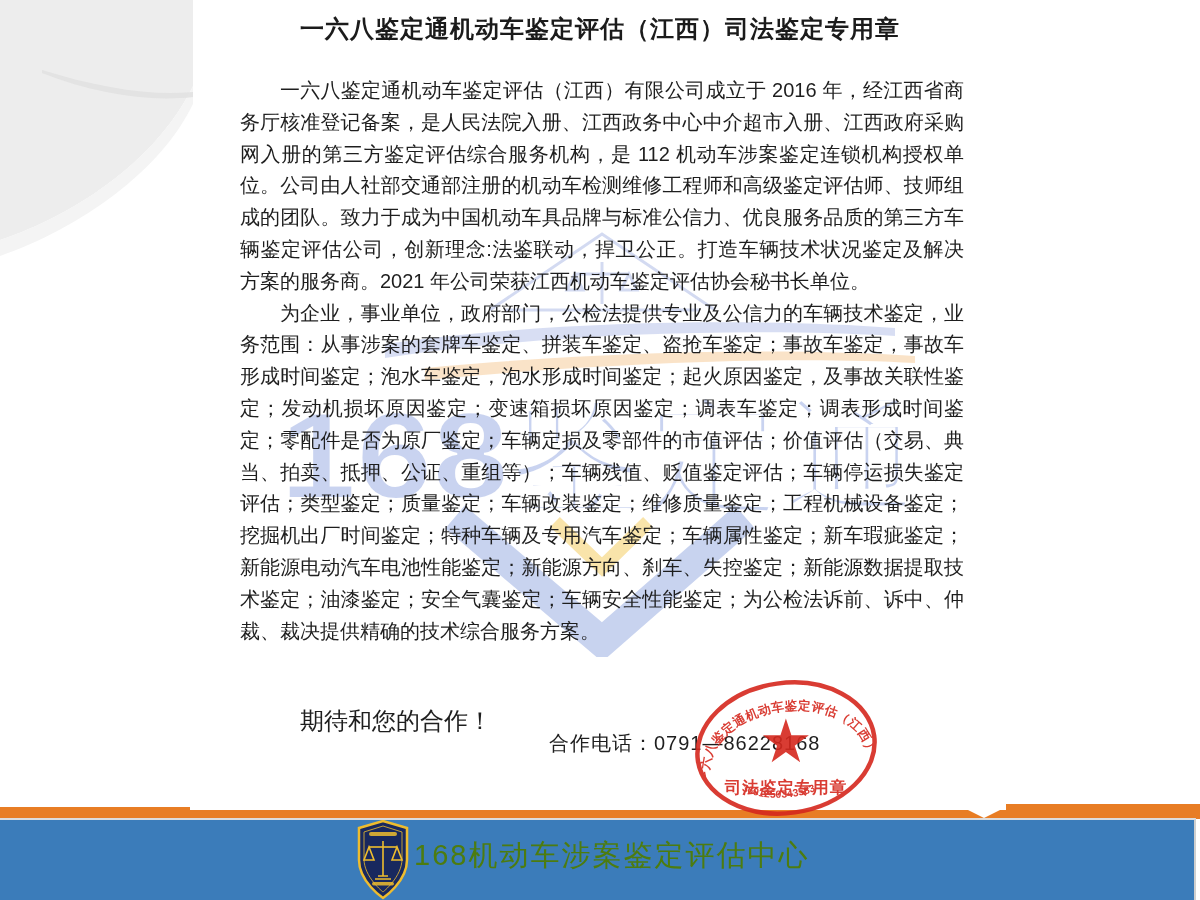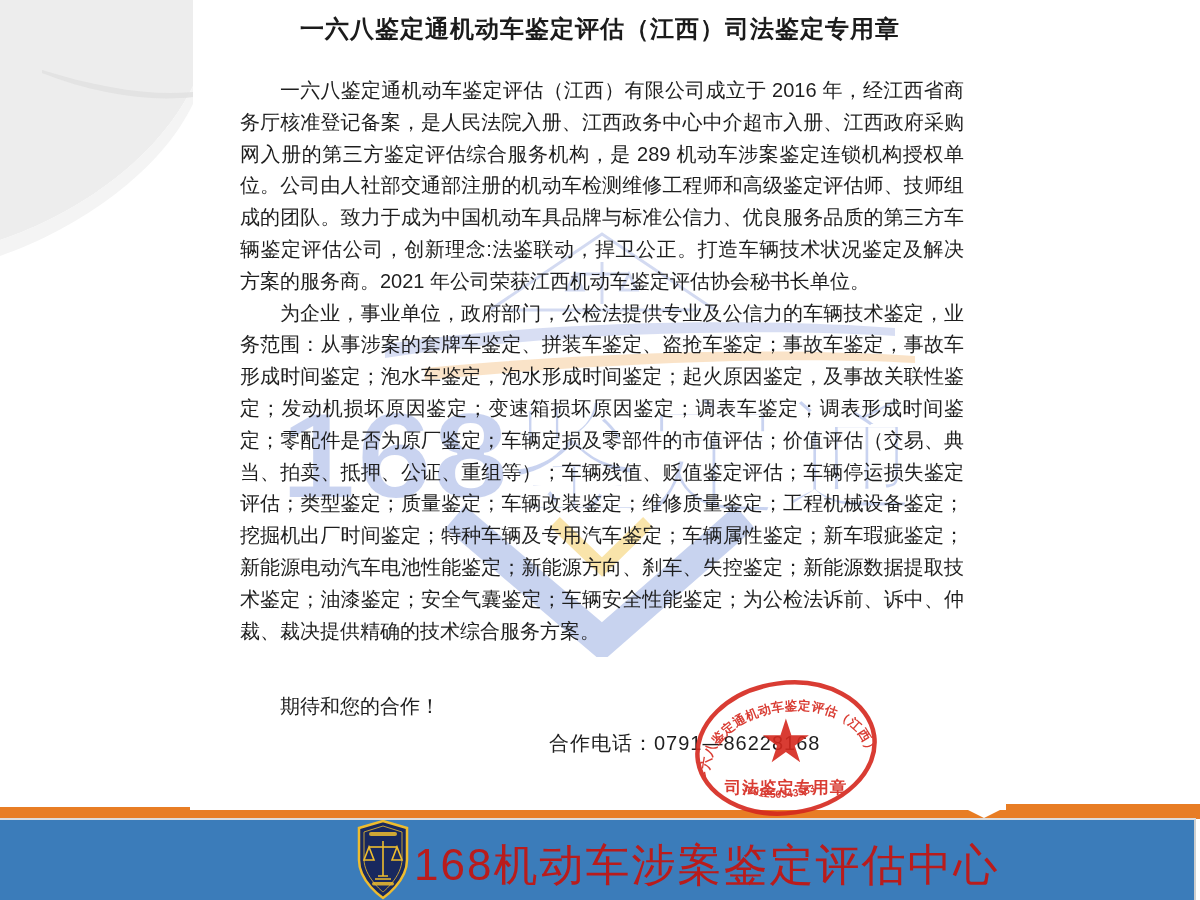--- a/index.html
+++ b/index.html
@@ -18,22 +18,22 @@
     color:#1b1b1b; z-index:2;
   }
   
   .doc-body {
     position:absolute; left:240px; top:75px; width:724px; z-index:2;
     font-size:20px; line-height:31.8px; font-weight:500;
     text-align:justify; text-justify:inter-ideograph;
   }
   .doc-body p { margin:0; text-indent:2em; }
   .closing-line {
-    position:absolute; left:240px; top:693px; margin:0; z-index:2;
-    font-size:20px; font-weight:500; text-indent:2em;
+    position:absolute; left:240px; top:693px; margin:12px; z-index:2;
+    font-size:24px; font-weight:500; text-indent:2em;
   }
   .phone-line {
     position:absolute; left:549px; top:730px; margin:0; z-index:2;
     font-size:20px; font-weight:500; letter-spacing:1px;
   }
   
   .stamp { position:absolute; left:688px; top:672px; z-index:5; opacity:.9; }
   
   .bar-main  { position:absolute; left:0;     top:810px; width:1200px; height:9px; background:#e87d24; z-index:3; }
   .bar-left  { position:absolute; left:0;     top:807px; width:190px;  height:9px; background:#e87d24; z-index:4; }
@@ -41,21 +41,21 @@
                border-left:24px solid transparent; border-right:24px solid transparent; border-top:12px solid #ffffff; }
   .bar-right { position:absolute; left:1006px; top:804px; width:194px;  height:9px; background:#e87d24; z-index:5; }
   .footer-blue {
     position:absolute; left:0; top:818px; width:1194px; height:82px; z-index:4;
     background:#3b7cba; border-top:2px solid #dcdcdc; border-right:2px solid #cfcfcf;
     box-sizing:content-box;
   }
   .footer-logo  { position:absolute; left:356px; top:820px; z-index:7; }
   .footer-title {
     position:absolute; left:414px; top:836px; margin:0; z-index:7;
-    font-size:44px; font-weight:200; letter-spacing:2px; color:#b91c1c;
+    font-size:29px; font-weight:200; letter-spacing:2px; color:#4d7c0f;
   }
 </style>
 </head>
 <body>
 
 <div class="slide">
 
   <svg class="corner-decor" width="200" height="258" viewBox="0 0 200 258">
     <path d="M0,0 H193 V86 C158,158 78,214 0,240 Z" fill="#ededed"></path>
     <path d="M0,240 C78,214 158,158 193,86 V104 C160,172 80,228 0,256 Z" fill="#f4f4f4"></path>
@@ -73,21 +73,21 @@
       <path d="M190,146 C380,128 560,126 680,134 L680,141 C560,134 380,140 190,158 Z" fill="#f6c892"></path>
       <text x="365" y="276" text-anchor="middle" font-size="122" font-weight="bold" fill="#95a9e2" stroke="#ffffff" stroke-width="2" textLength="640" lengthAdjust="spacingAndGlyphs">168鉴定通</text>
       <path d="M220,295 L367,420 L510,295" fill="none" stroke="#93a8e0" stroke-width="30"></path>
       <path d="M320,300 L367,345 L413,300" fill="none" stroke="#f4ca58" stroke-width="14"></path>
     </g>
   </svg>
 
   <h1 class="page-title">一六八鉴定通机动车鉴定评估（江西）司法鉴定专用章</h1>
 
   <div class="doc-body">
-    <p>一六八鉴定通机动车鉴定评估（江西）有限公司成立于 2016 年，经江西省商务厅核准登记备案，是人民法院入册、江西政务中心中介超市入册、江西政府采购网入册的第三方鉴定评估综合服务机构，是 289 机动车涉案鉴定连锁机构授权单位。公司由人社部交通部注册的机动车检测维修工程师和高级鉴定评估师、技师组成的团队。致力于成为中国机动车具品牌与标准公信力、优良服务品质的第三方车辆鉴定评估公司，创新理念:法鉴联动，捍卫公正。打造车辆技术状况鉴定及解决方案的服务商。2021 年公司荣获江西机动车鉴定评估协会秘书长单位。</p>
+    <p>一六八鉴定通机动车鉴定评估（江西）有限公司成立于 2016 年，经江西省商务厅核准登记备案，是人民法院入册、江西政务中心中介超市入册、江西政府采购网入册的第三方鉴定评估综合服务机构，是 112 机动车涉案鉴定连锁机构授权单位。公司由人社部交通部注册的机动车检测维修工程师和高级鉴定评估师、技师组成的团队。致力于成为中国机动车具品牌与标准公信力、优良服务品质的第三方车辆鉴定评估公司，创新理念:法鉴联动，捍卫公正。打造车辆技术状况鉴定及解决方案的服务商。2021 年公司荣获江西机动车鉴定评估协会秘书长单位。</p>
     <p>为企业，事业单位，政府部门，公检法提供专业及公信力的车辆技术鉴定，业务范围：从事涉案的套牌车鉴定、拼装车鉴定、盗抢车鉴定；事故车鉴定，事故车形成时间鉴定；泡水车鉴定，泡水形成时间鉴定；起火原因鉴定，及事故关联性鉴定；发动机损坏原因鉴定；变速箱损坏原因鉴定；调表车鉴定；调表形成时间鉴定；零配件是否为原厂鉴定；车辆定损及零部件的市值评估；价值评估（交易、典当、拍卖、抵押、公证、重组等）；车辆残值、贬值鉴定评估；车辆停运损失鉴定评估；类型鉴定；质量鉴定；车辆改装鉴定；维修质量鉴定；工程机械设备鉴定；挖掘机出厂时间鉴定；特种车辆及专用汽车鉴定；车辆属性鉴定；新车瑕疵鉴定；新能源电动汽车电池性能鉴定；新能源方向、刹车、失控鉴定；新能源数据提取技术鉴定；油漆鉴定；安全气囊鉴定；车辆安全性能鉴定；为公检法诉前、诉中、仲裁、裁决提供精确的技术综合服务方案。</p>
   </div>
 
   <p class="closing-line">期待和您的合作！</p>
   <p class="phone-line">合作电话：0791—86228168</p>
 
   <svg class="stamp" width="196" height="154" viewBox="0 0 196 154">
     <g transform="rotate(-8 98 76)">
       <ellipse cx="98" cy="76" rx="89" ry="65" fill="none" stroke="#d5281e" stroke-width="4.5"></ellipse>
       <path id="stampRingPath" d="M 20,100 A 79,53 0 1 1 176,100" fill="none"></path>

